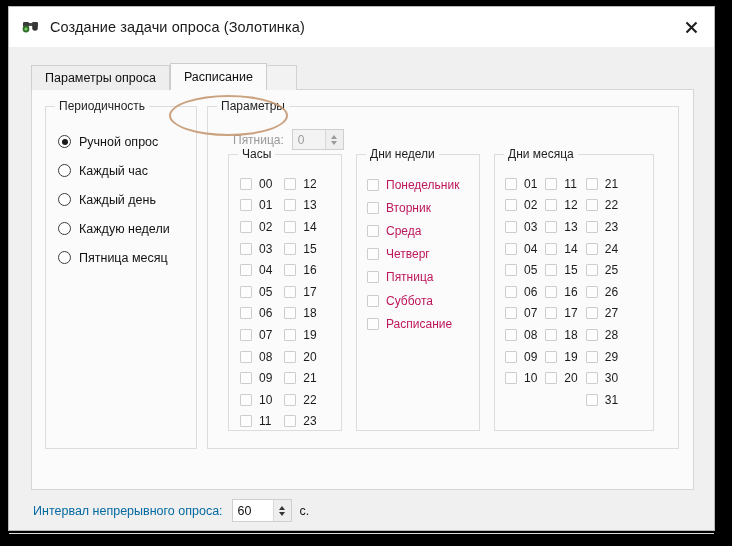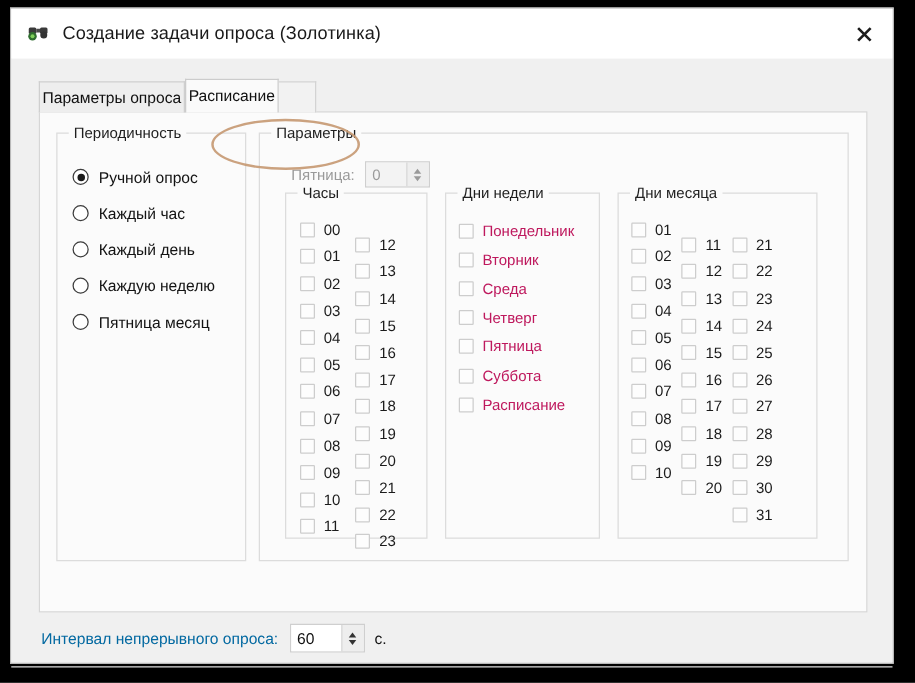--- a/index.html
+++ b/index.html
@@ -83,21 +83,21 @@
     left: 22px;
     top: 17px;
     height: 26px;
     display: flex;
     align-items: flex-end;
     z-index: 4;
   }
   .tab {
     height: 25px;
     line-height: 25px;
-    padding: 0 2px;
+    padding: 0 13px;
     font-size: 12.5px;
     color: #101010;
     background: #f4f4f4;
     border: 1px solid #cfcfcf;
     border-bottom: none;
     box-sizing: border-box;
     cursor: pointer;
     white-space: nowrap;
   }
   .tab.inactive {
@@ -267,21 +267,21 @@
   .spinner.enabled .sp-arrows .dn { border-top-color: #333333; }
 
   
   .cb-cols {
     position: absolute;
     top: 18px;
     left: 11px;
     display: flex;
   }
   .cb-col { display: flex; flex-direction: column; }
-  .cb-col + .cb-col { margin-left: 10px; margin-top: 12px; }
+  .cb-col + .cb-col { margin-left: 10px; }
   .cb-row {
     display: flex;
     align-items: center;
     height: 21.6px;
     cursor: pointer;
   }
   .cb-mark {
     width: 12px;
     height: 12px;
     flex: 0 0 12px;
@@ -393,21 +393,21 @@
             <div class="radio-row">
               <span class="radio-mark"></span>
               <span class="radio-label">Каждый час</span>
             </div>
             <div class="radio-row">
               <span class="radio-mark"></span>
               <span class="radio-label">Каждый день</span>
             </div>
             <div class="radio-row">
               <span class="radio-mark"></span>
-              <span class="radio-label">Каждую неделю</span>
+              <span class="radio-label">Каждую недели</span>
             </div>
             <div class="radio-row">
               <span class="radio-mark"></span>
               <span class="radio-label">Пятница месяц</span>
             </div>
           </div>
         </div>
 
         <div class="group" id="grp-params">
           <span class="group-title">Параметры</span>

